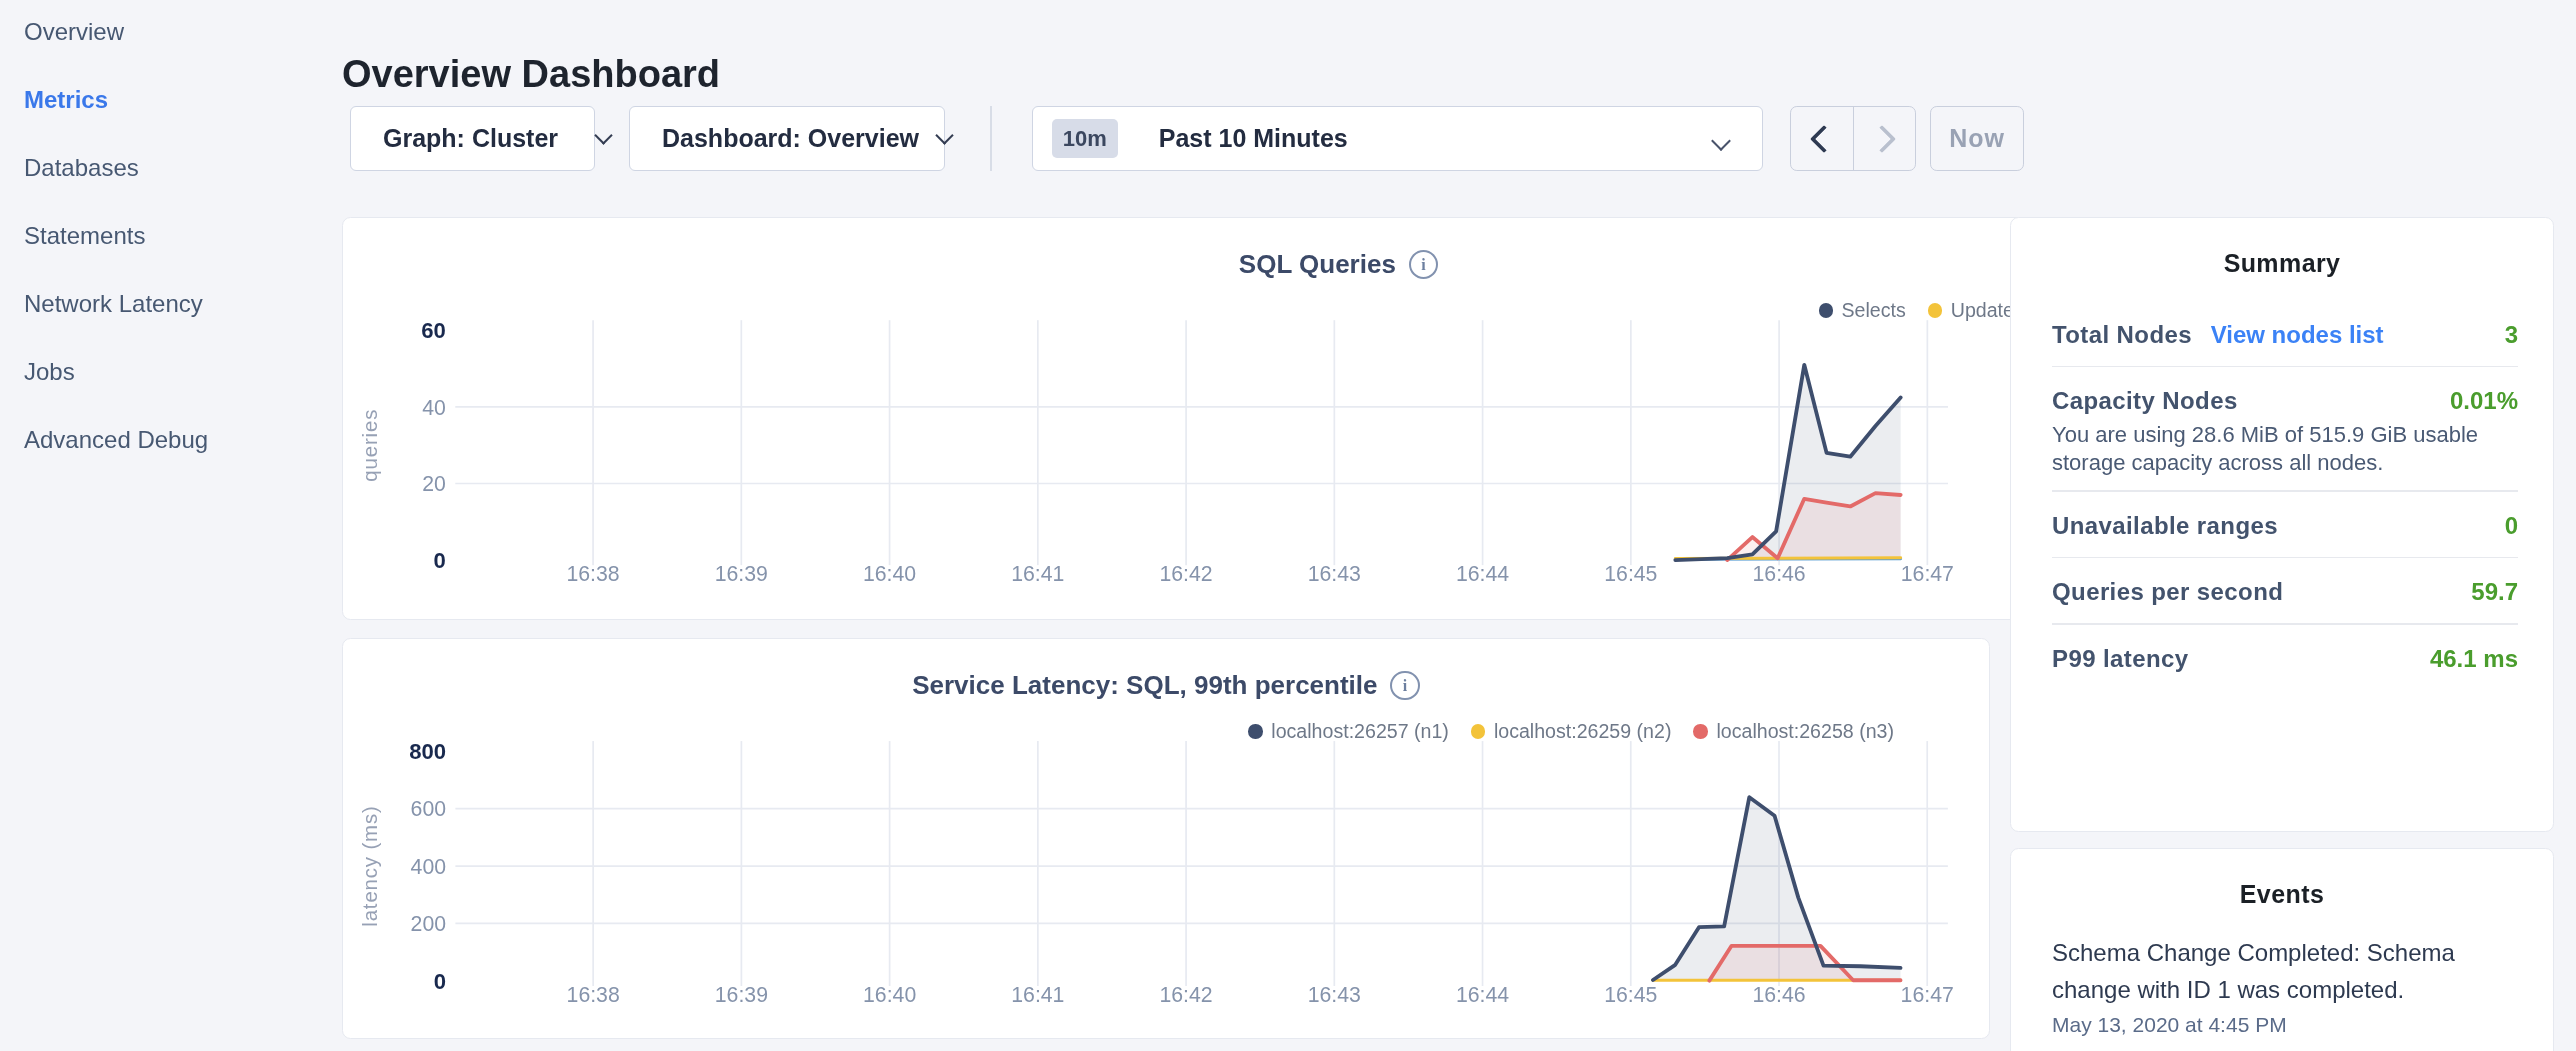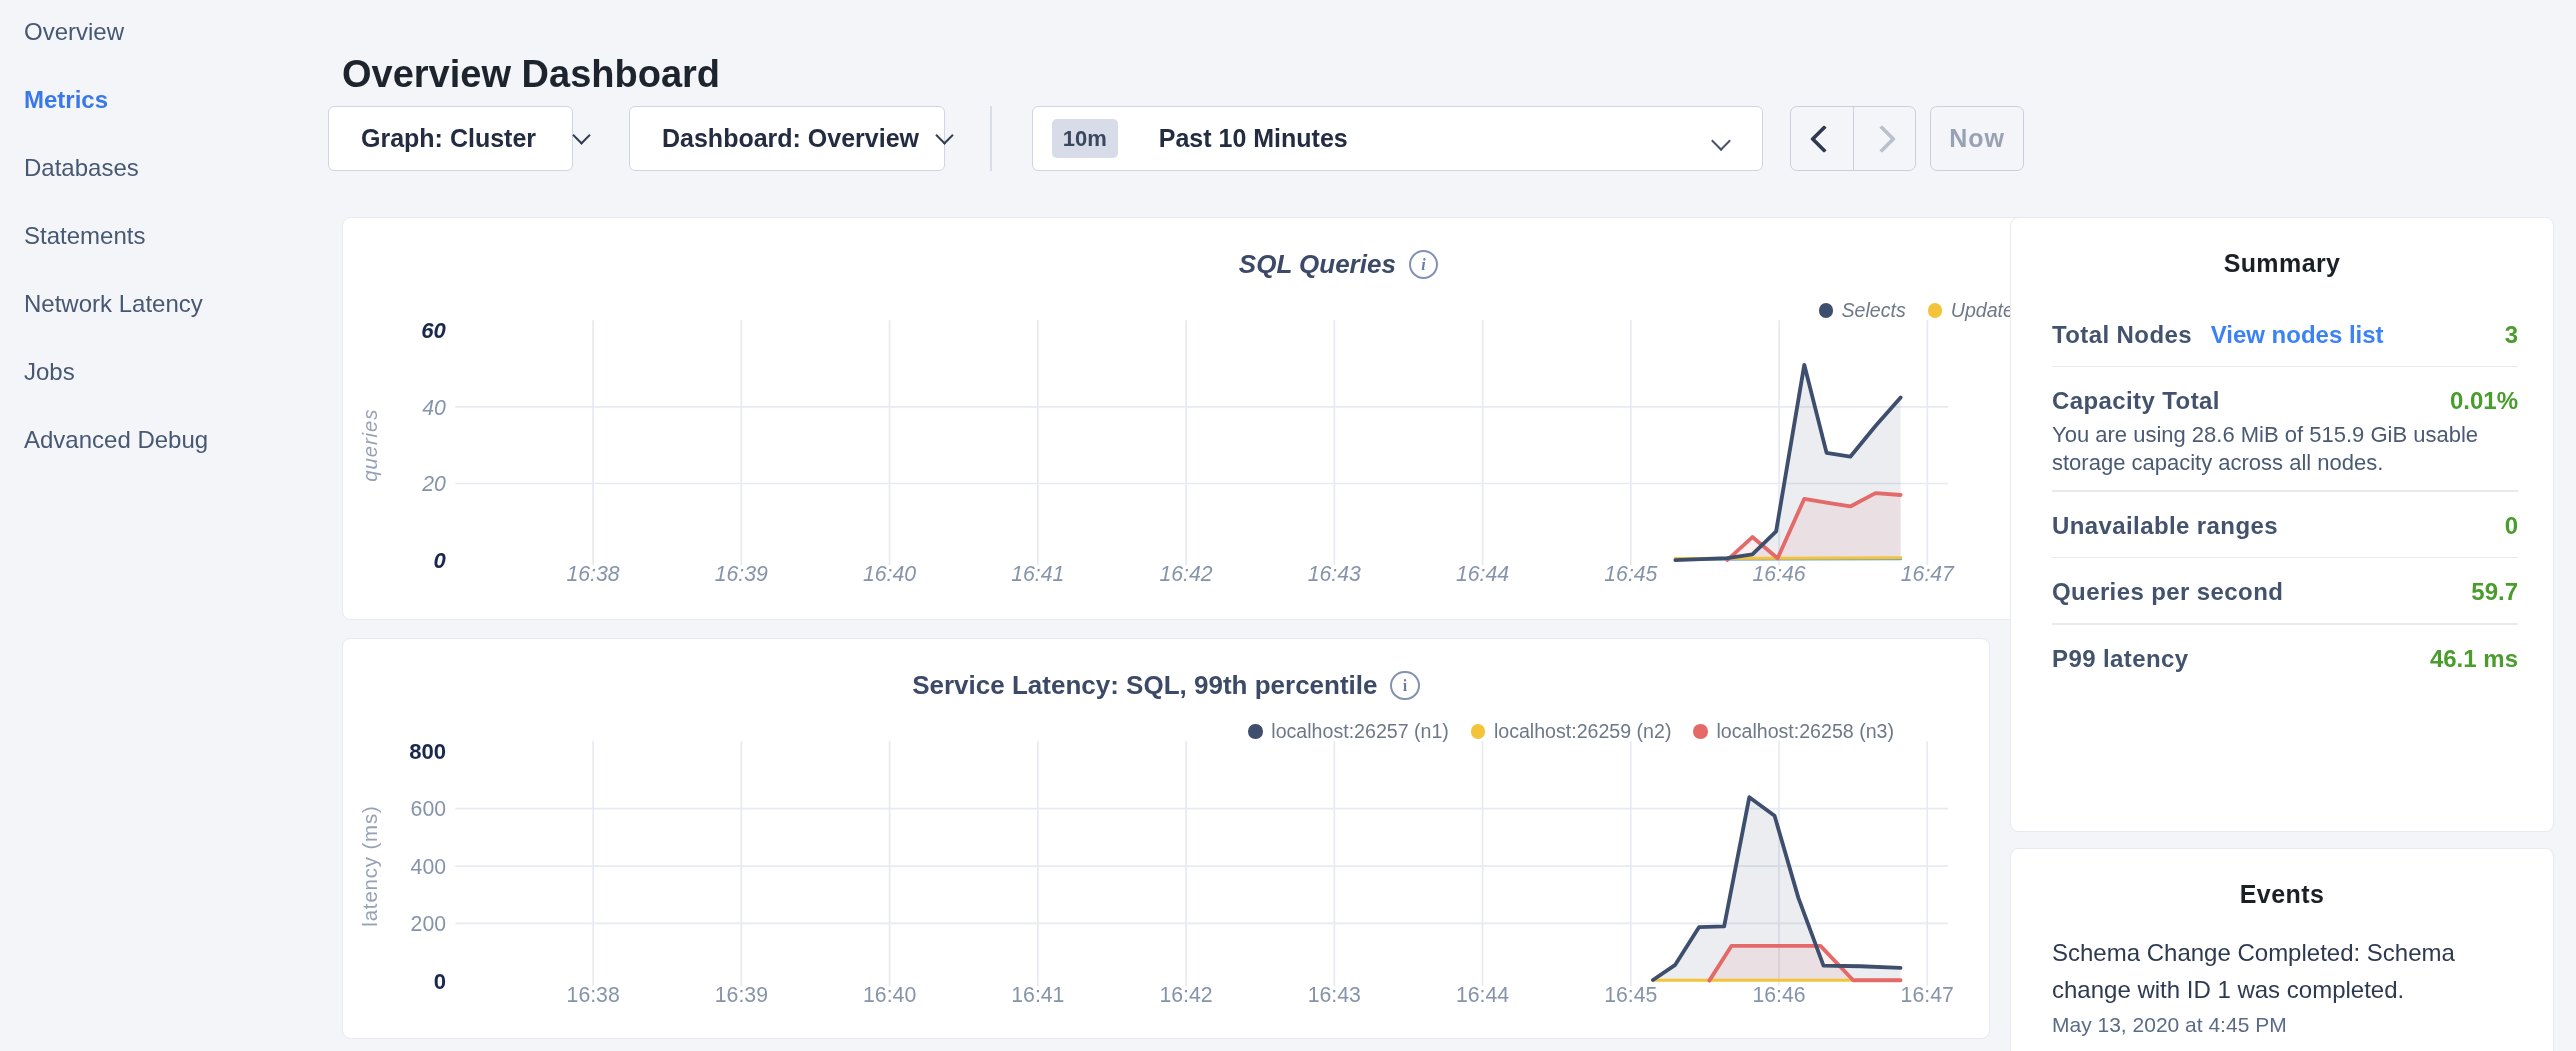--- a/index.html
+++ b/index.html
@@ -22,21 +22,21 @@
     position:absolute;left:342px;top:25.5px;
     font-size:38px;line-height:46px;font-weight:700;color:#1e242e;white-space:nowrap;
   }
   
   .ctl{position:absolute;top:106px;height:65px;box-sizing:border-box;}
   .dd{
     background:#fff;border:1.7px solid #cfd5e3;border-radius:6px;
     display:flex;align-items:center;
     font-size:25px;font-weight:700;color:#232c40;white-space:nowrap;cursor:pointer;
   }
-  #graph-dd{left:328px;width:245px;padding-left:32px;gap:20px;}
+  #graph-dd{left:350px;width:245px;padding-left:32px;gap:20px;}
   #dash-dd{left:629px;width:316px;padding-left:32px;}
   .dd-chevron{
     width:11px;height:11px;margin-left:18.7px;margin-top:-6.8px;flex:0 0 auto;
     border-right:2.6px solid #333c52;border-bottom:2.6px solid #333c52;
     transform:rotate(45deg);
   }
   .ctl-divider{position:absolute;left:990px;top:106px;width:1.7px;height:65px;background:#d8dde7;}
   #time-picker{
     left:1032px;width:731px;background:#fff;border:1.7px solid #cfd5e3;border-radius:6px;
     display:flex;align-items:center;cursor:pointer;
@@ -68,21 +68,21 @@
   #now-btn{
     left:1930px;width:94px;border:1.7px solid #c9cfdd;border-radius:6.8px;
     display:flex;align-items:center;justify-content:center;
     font-size:25px;font-weight:700;color:#99a2b4;letter-spacing:0.9px;cursor:default;
   }
   
   .card{
     position:absolute;background:#fff;border:1.7px solid #e6e9f0;border-radius:8.5px;
     box-sizing:border-box;
   }
-  #chart-card-0{left:342px;top:217px;width:1993px;height:403px;font-style:italic;}
+  #chart-card-0{left:342px;top:217px;width:1993px;height:403px;}
   #chart-card-1{left:342px;top:638px;width:1648px;height:401px;}
   #summary-card{left:2010px;top:217px;width:544px;height:615px;}
   #events-card{left:2010px;top:848px;width:544px;height:281px;}
   
   .chart-title-row{
     position:absolute;left:0;right:0;top:31px;
     display:flex;justify-content:center;align-items:center;gap:12.8px;
   }
   .chart-title{font-size:26px;font-weight:700;color:#3c4a68;white-space:nowrap;}
   .info-icon{
@@ -282,21 +282,21 @@
 <aside class="card" id="summary-card">
   <div class="panel-heading">Summary</div>
   <div class="sum-body" id="summary-body">
       <div class="sum-row first">
         <span class="sum-label">Total Nodes</span>
         <span class="sum-link">View nodes list</span>
         <span class="sum-value">3</span>
       </div>
       <div class="sum-divider"></div>
       <div class="sum-row after-div">
-        <span class="sum-label">Capacity Total</span>
+        <span class="sum-label">Capacity Nodes</span>
         <span class="sum-value">0.01%</span>
       </div>
       <div class="sum-desc">You are using 28.6 MiB of 515.9 GiB usable storage capacity across all nodes.</div>
       <div class="sum-divider"></div>
       <div class="sum-row after-div">
         <span class="sum-label">Unavailable ranges</span>
         <span class="sum-value">0</span>
       </div>
       <div class="sum-divider"></div>
       <div class="sum-row after-div">

